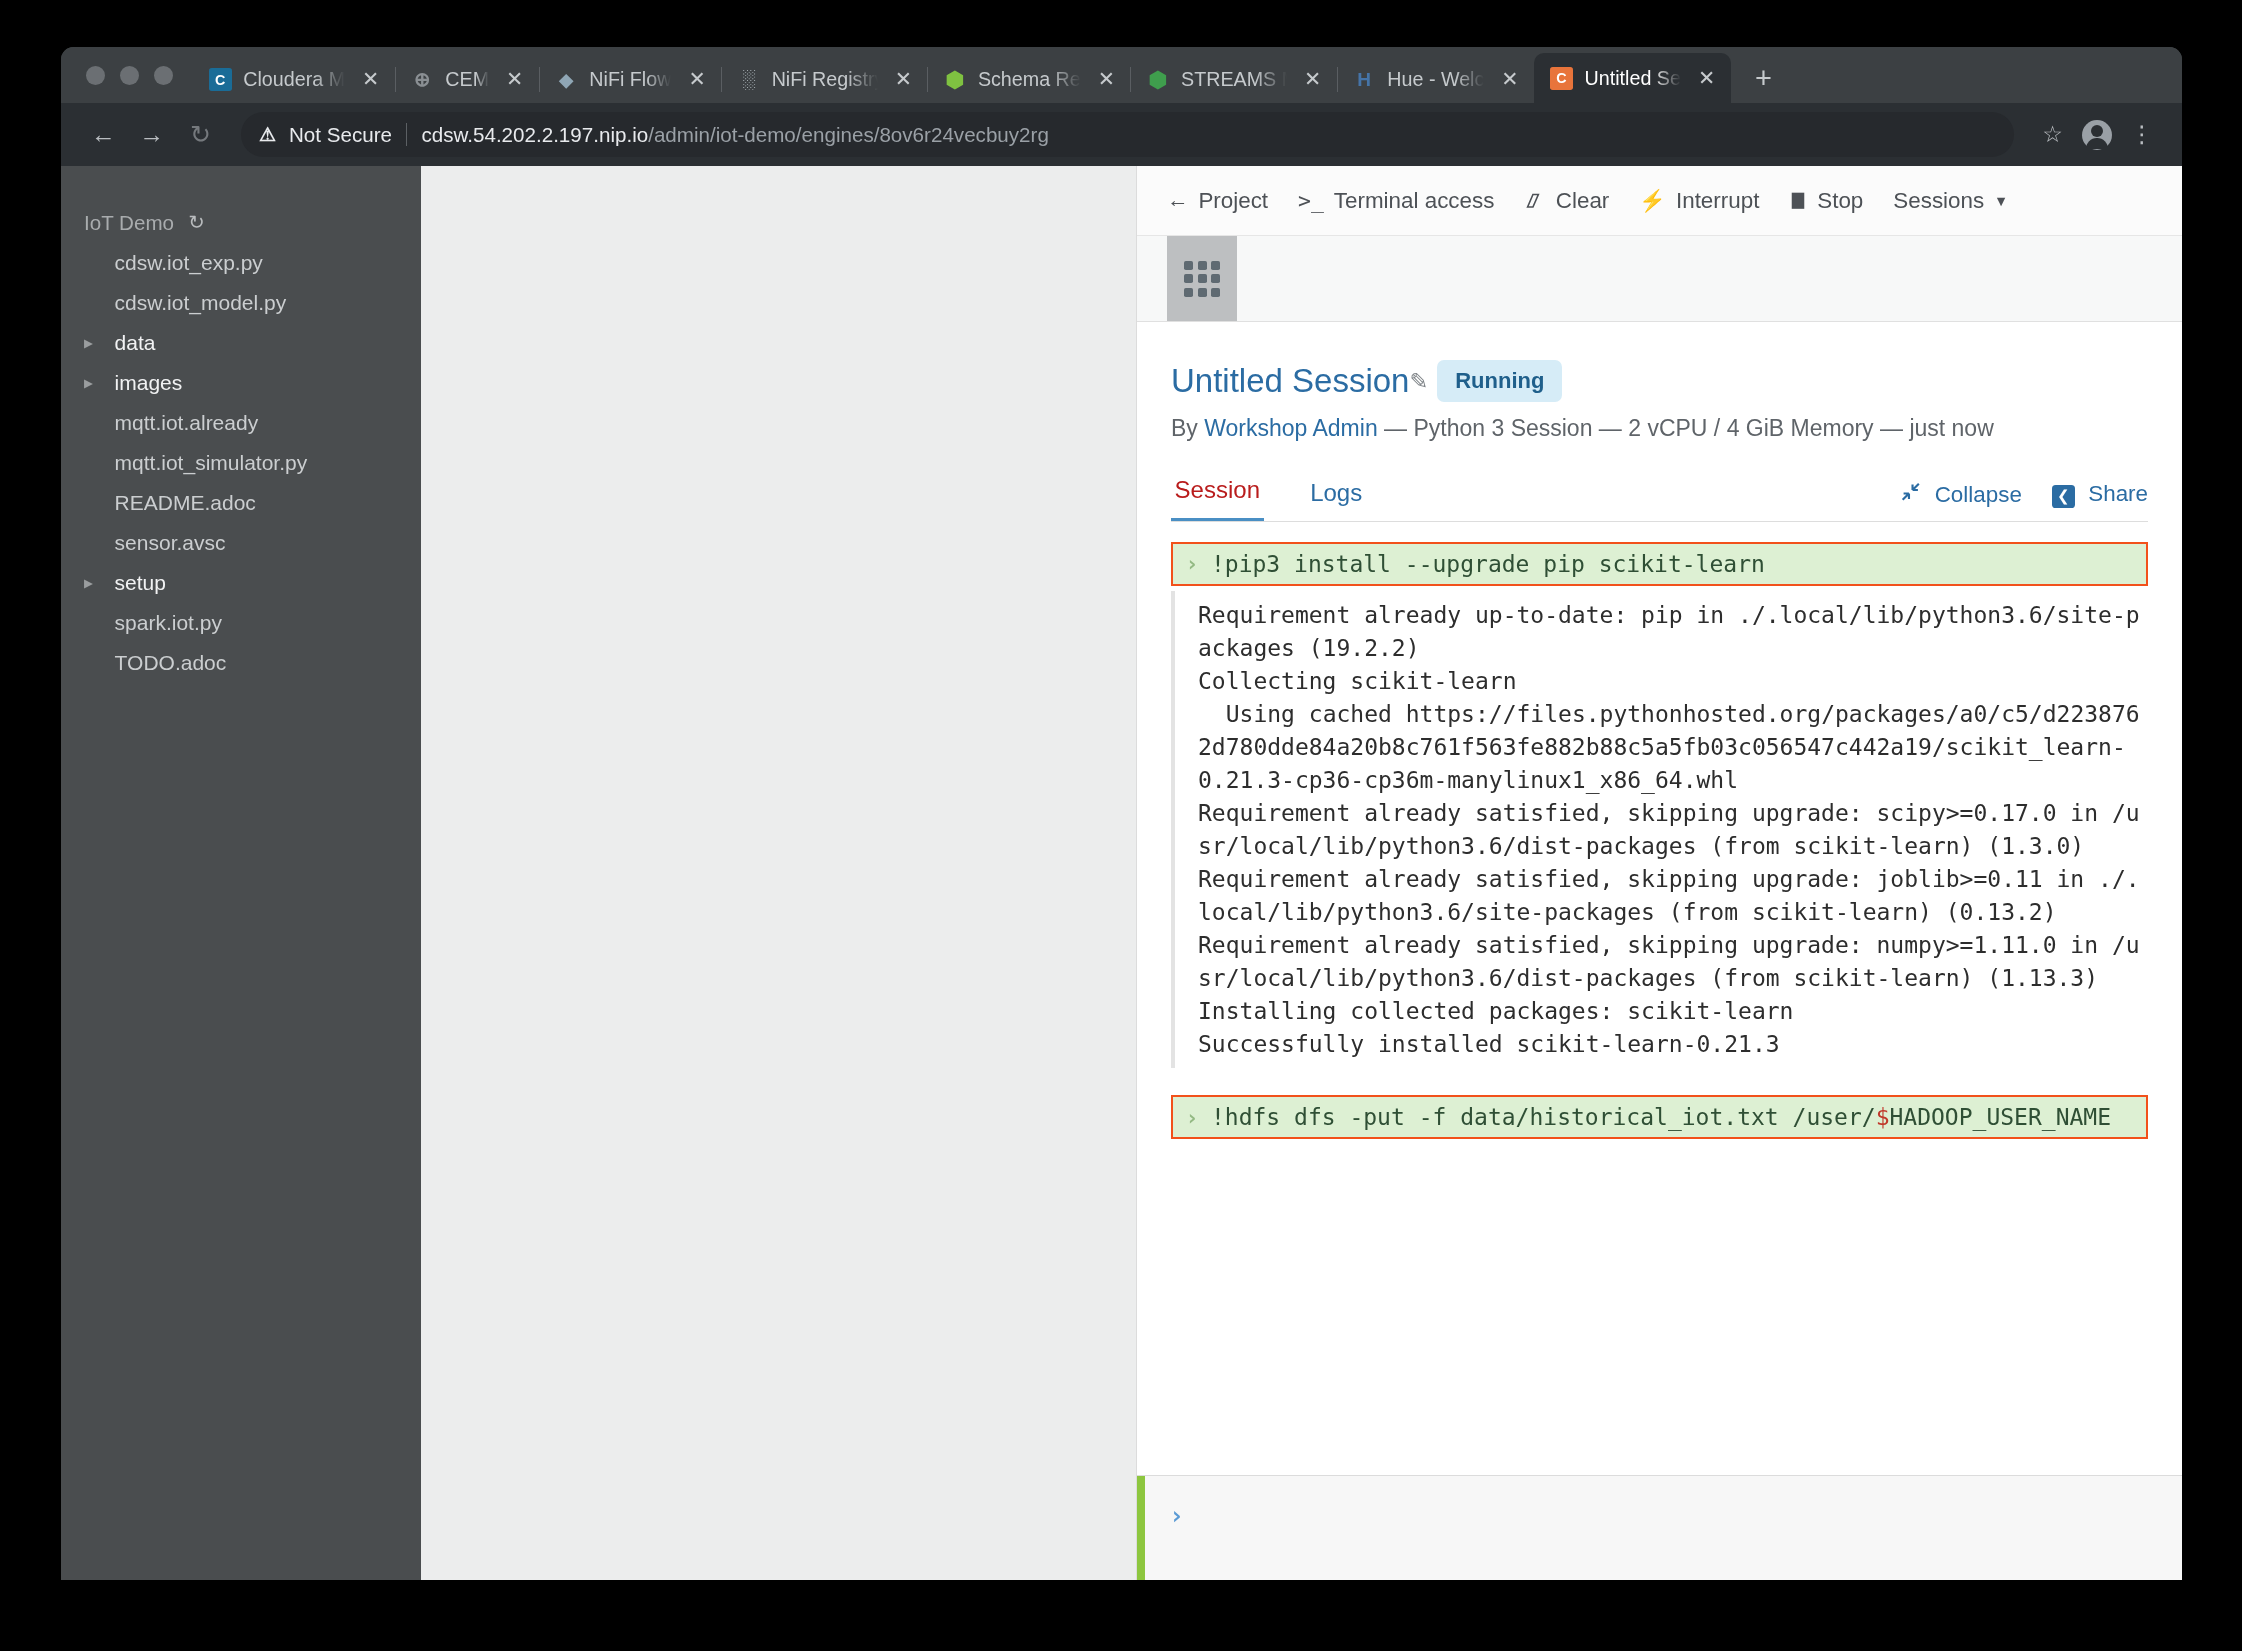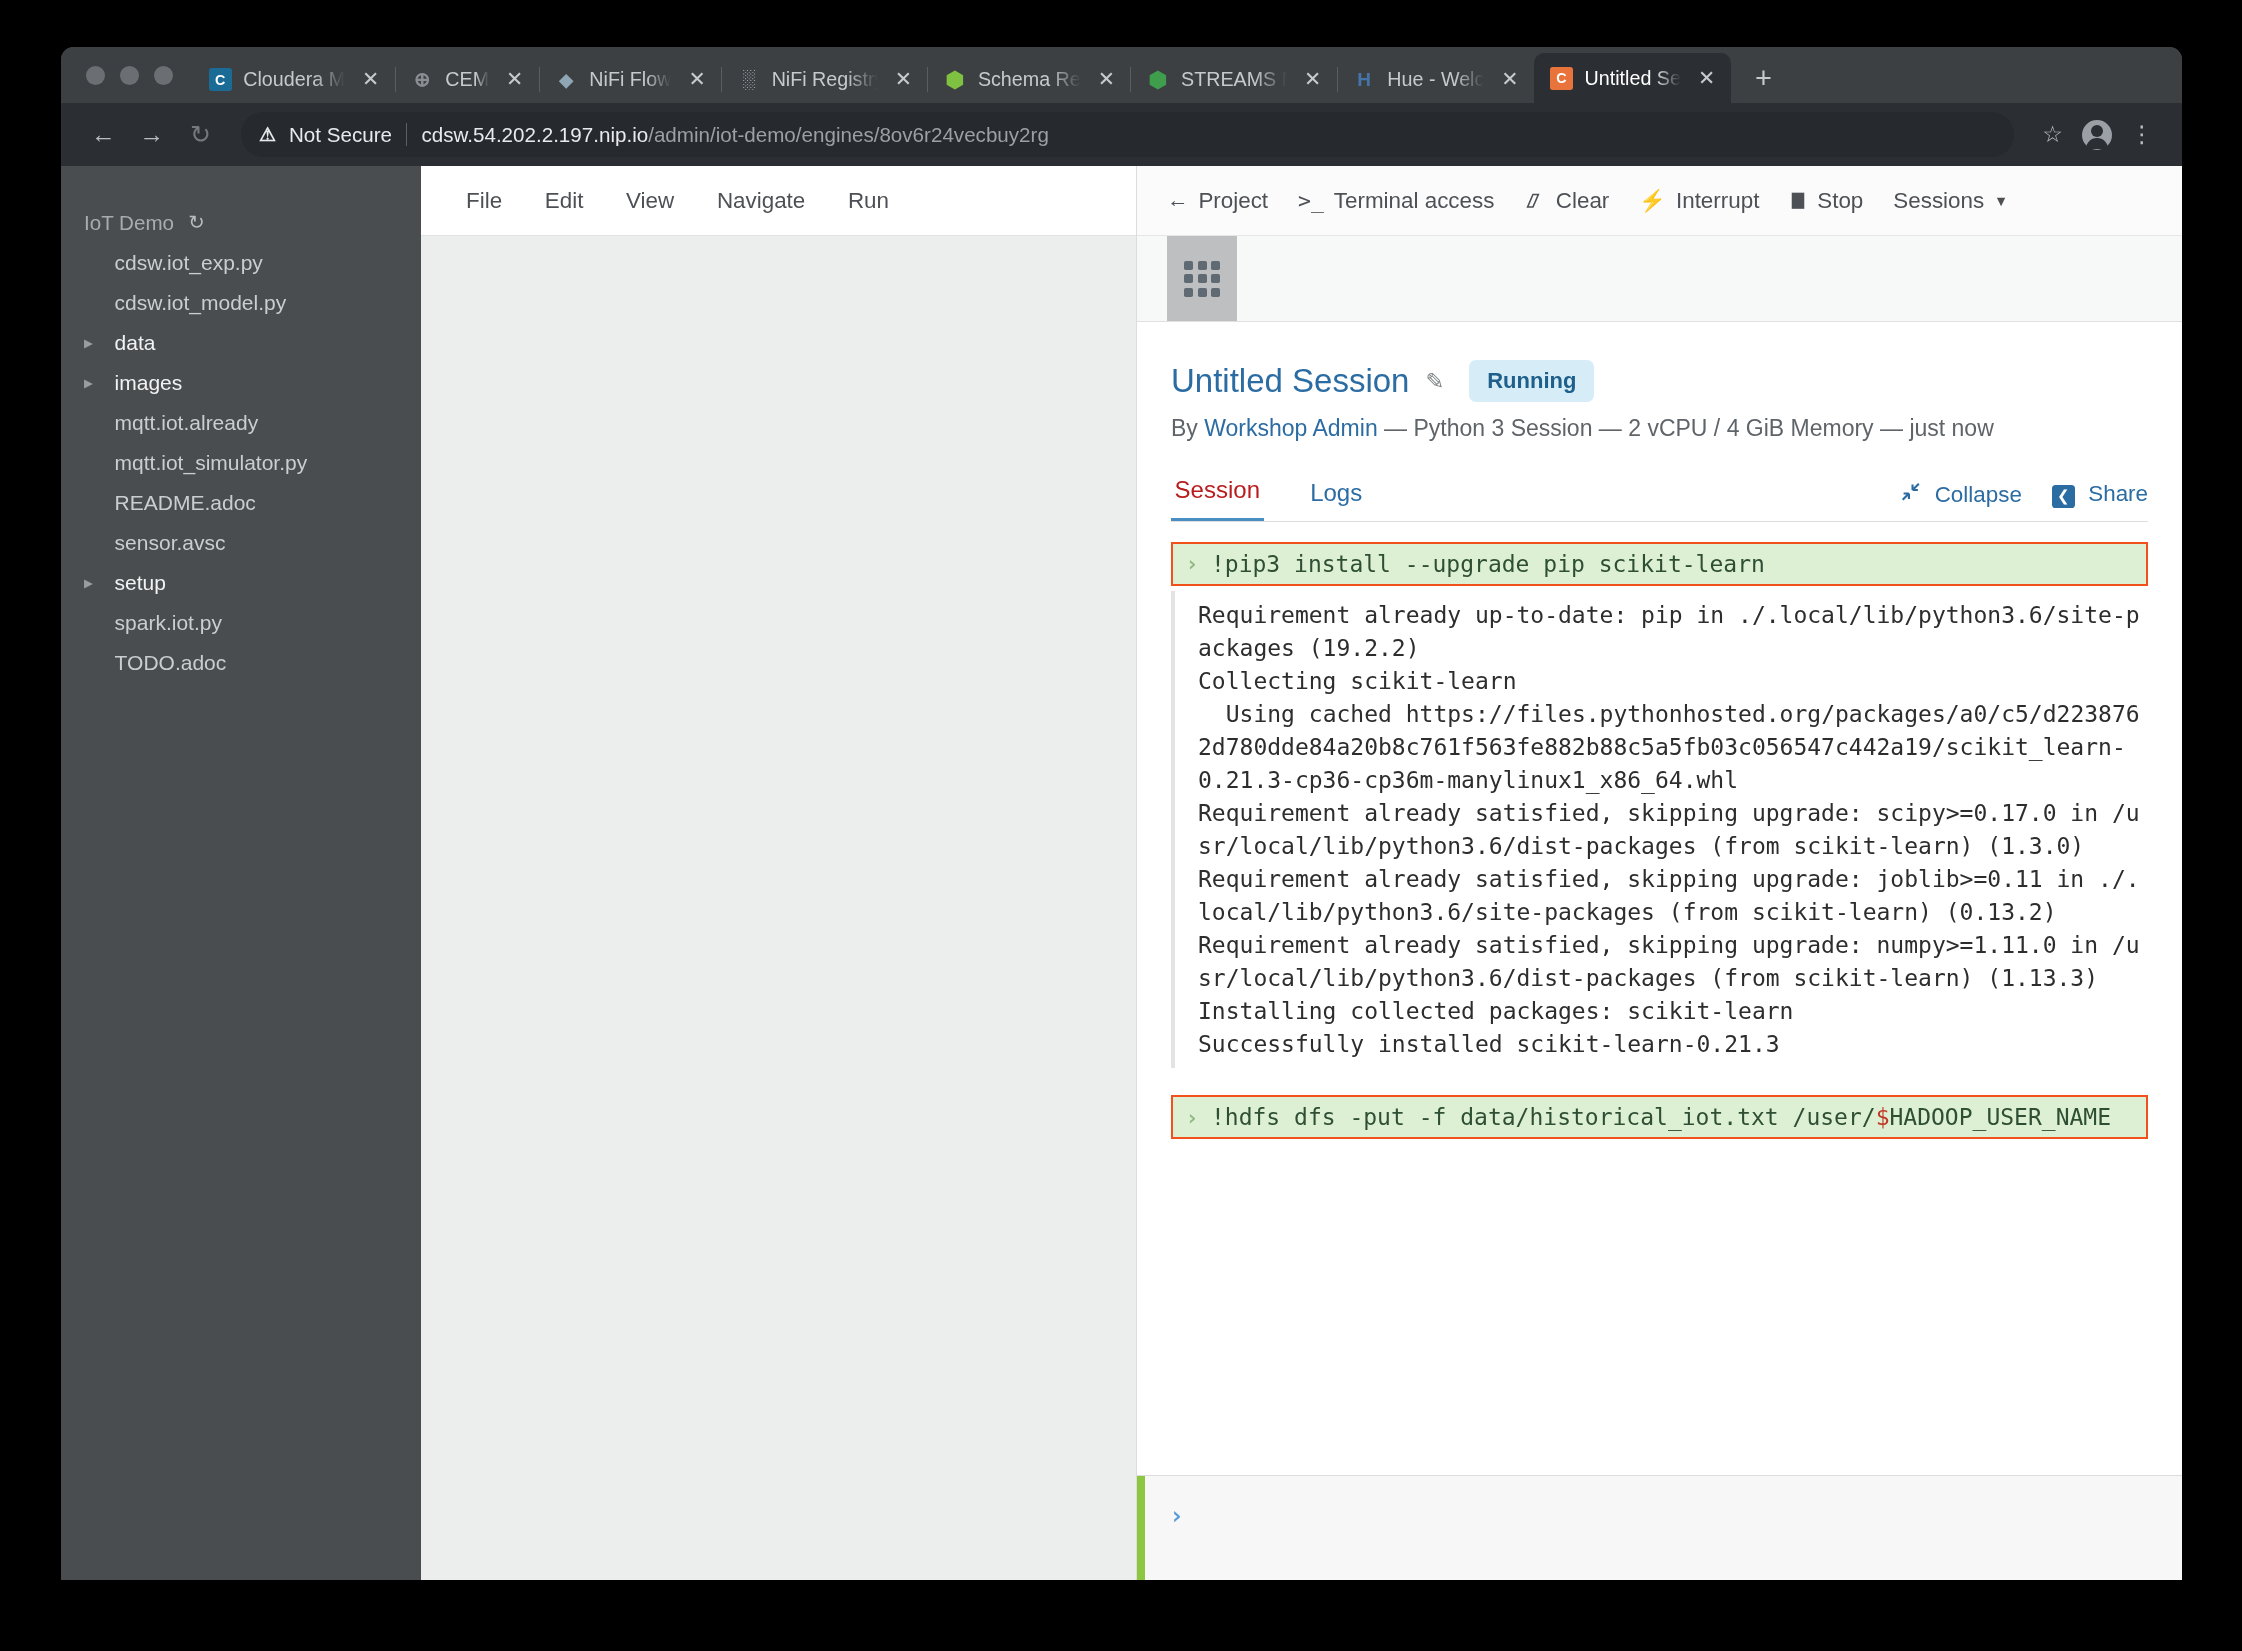--- a/index.html
+++ b/index.html
@@ -232,21 +232,21 @@
     width: 70px; background: #bdbfc1;
     display: flex; align-items: center; justify-content: center;
   }
   .grid-icon {
     display: grid; grid-template-columns: repeat(3, 9px);
     grid-template-rows: repeat(3, 9px); gap: 4.5px;
   }
   .grid-icon i { background: #5f6a72; border-radius: 1.8px; display: block; }
 
   .sess-head { padding: 38px 34px 0 34px; }
-  .sess-title-row { display: flex; align-items: center; gap: 16px; }
+  .sess-title-row { display: flex; align-items: center; }
   .sess-title {
     font-size: 33px; color: #2b6ca3; font-weight: 400;
   }
   .edit-icon { font-size: 22.4px; color: #7d8286; }
   .badge {
     background: #d6ecf7; color: #1f5f8b;
     font-size: 22px; font-weight: bold;
     padding: 8px 18px; border-radius: 7px;
     margin-left: 9px;
   }
@@ -479,27 +479,20 @@
           <span class="caret empty">▶</span>
           <span class="nm">spark.iot.py</span>
         </div>
       <div class="file-row">
           <span class="caret empty">▶</span>
           <span class="nm">TODO.adoc</span>
         </div>
     </div>
 
     <div class="editor">
-      <div class="menubar">
-        <div class="menuitem">File</div>
-        <div class="menuitem">Edit</div>
-        <div class="menuitem">View</div>
-        <div class="menuitem">Navigate</div>
-        <div class="menuitem">Run</div>
-      </div>
       <div class="editor-body"></div>
     </div>
 
     <div class="console">
 
       <div class="console-toolbar">
         <div class="tbtn">
           <span class="gi back-arrow">←</span>
           <span>Project</span>
         </div>

